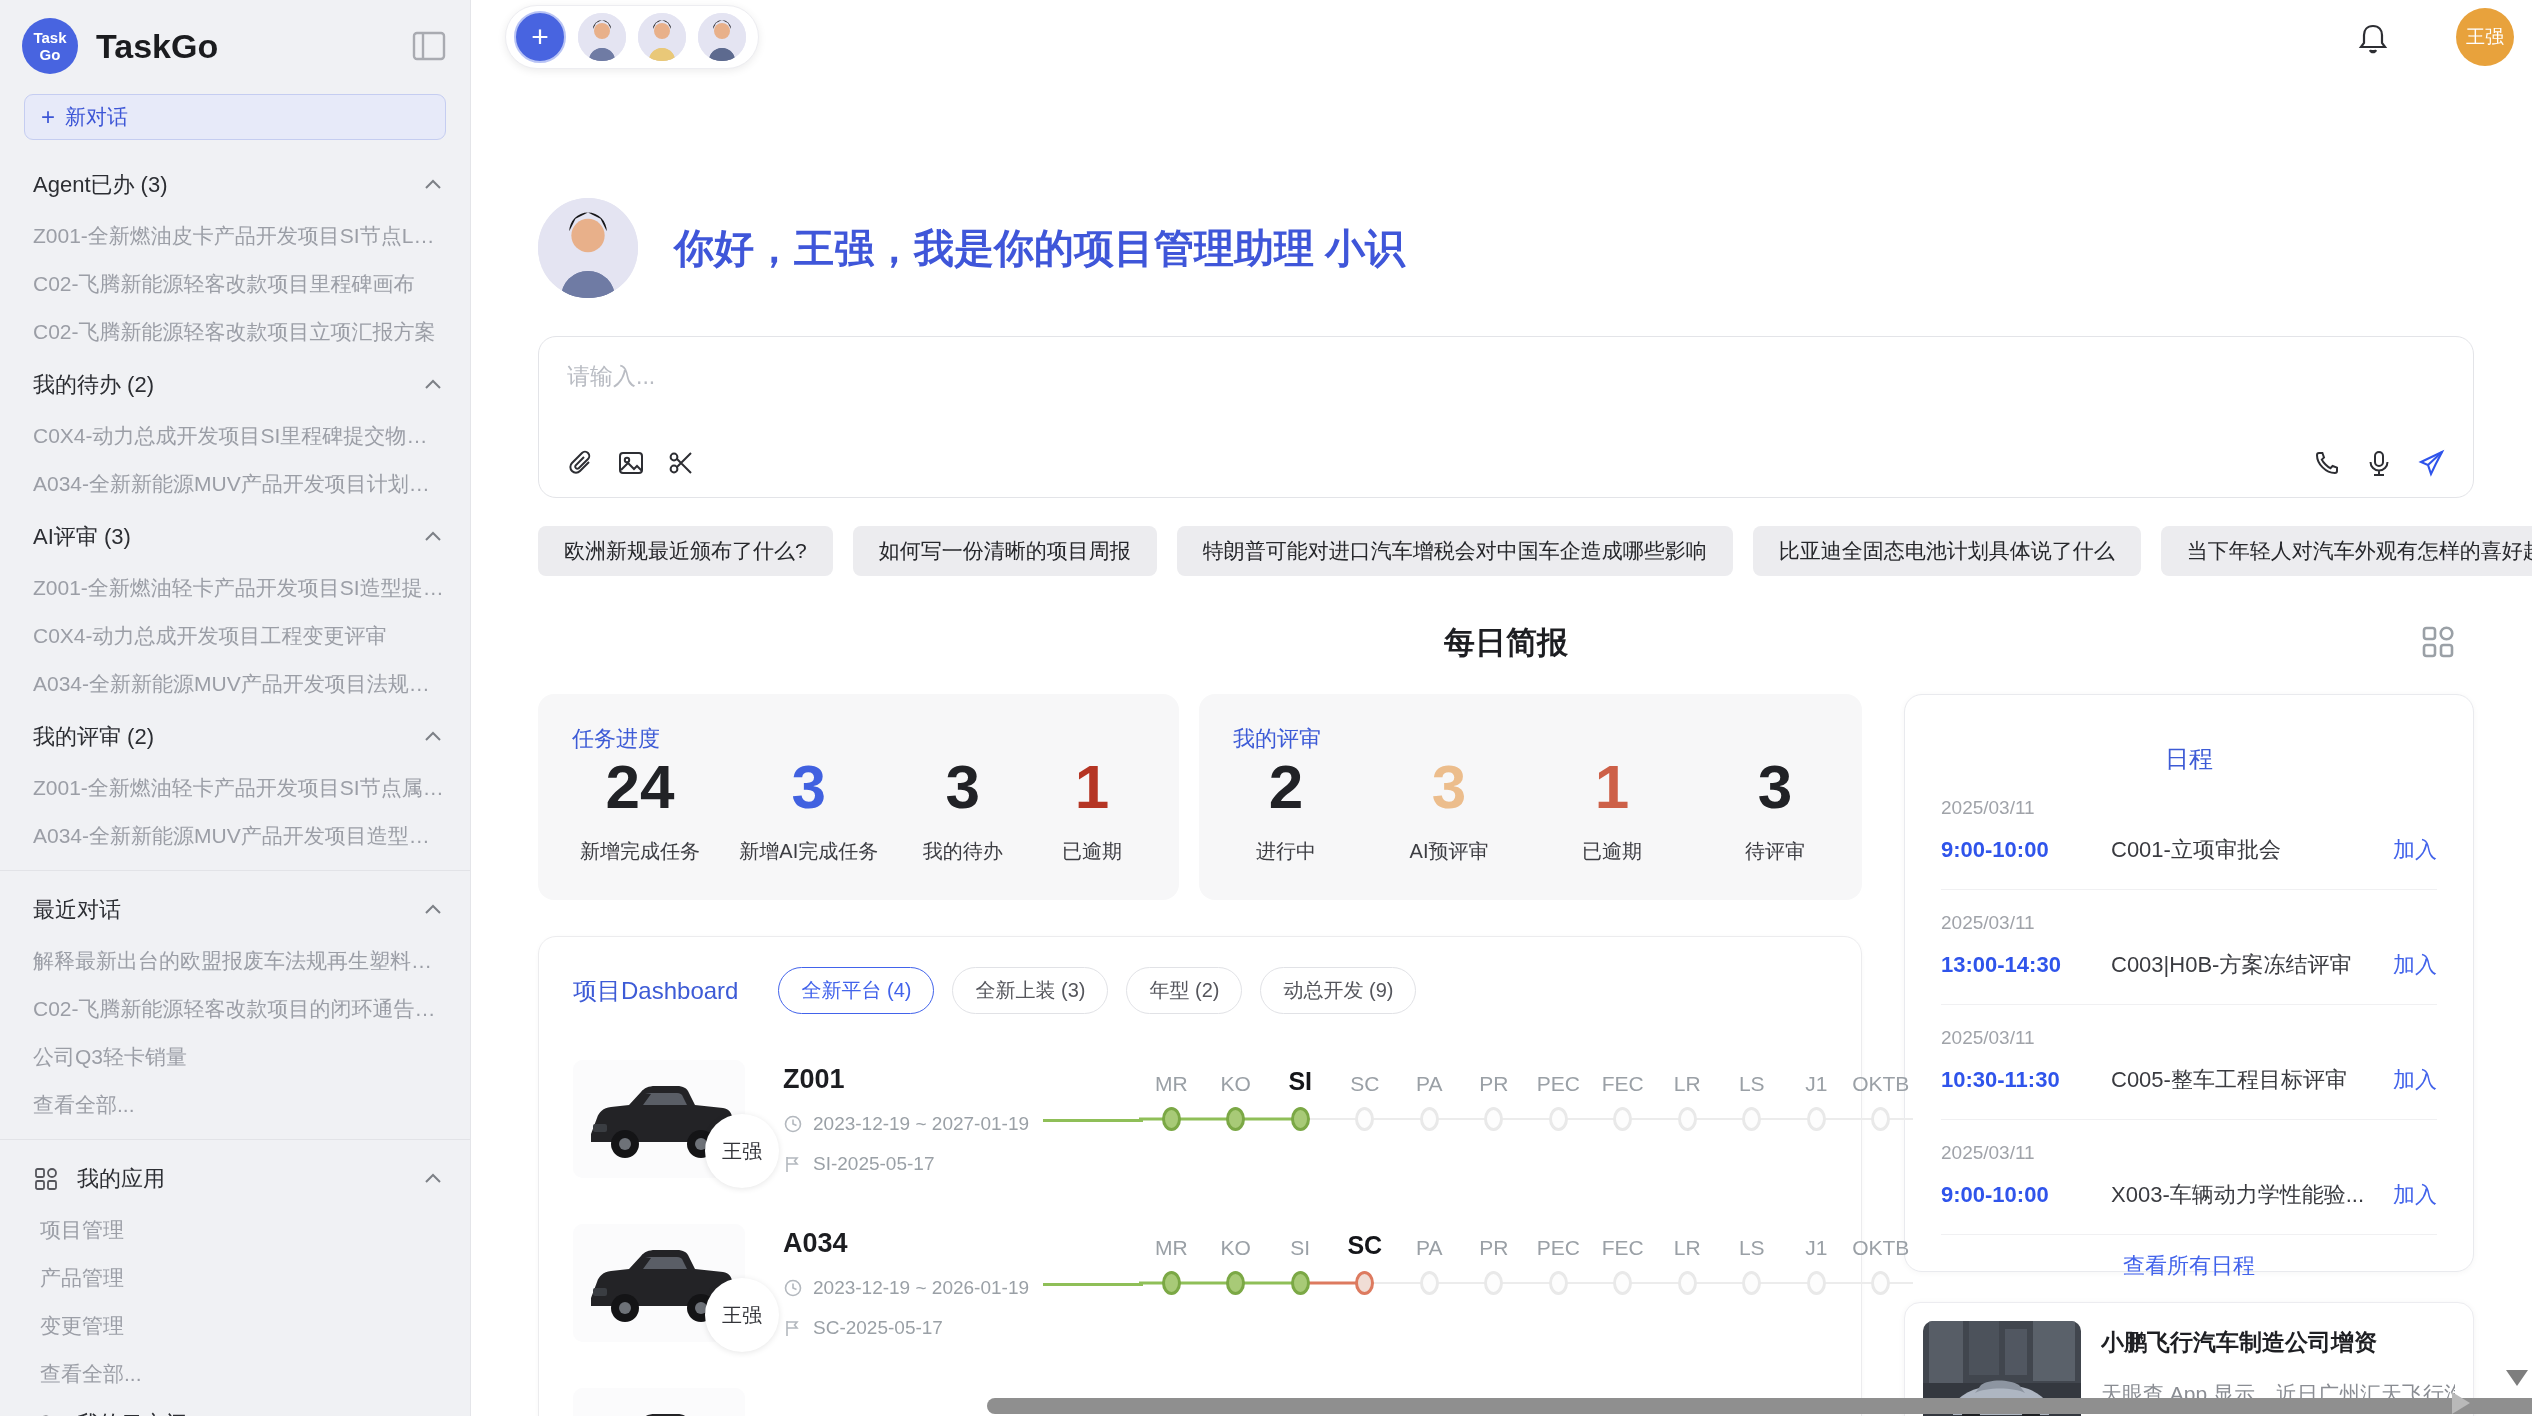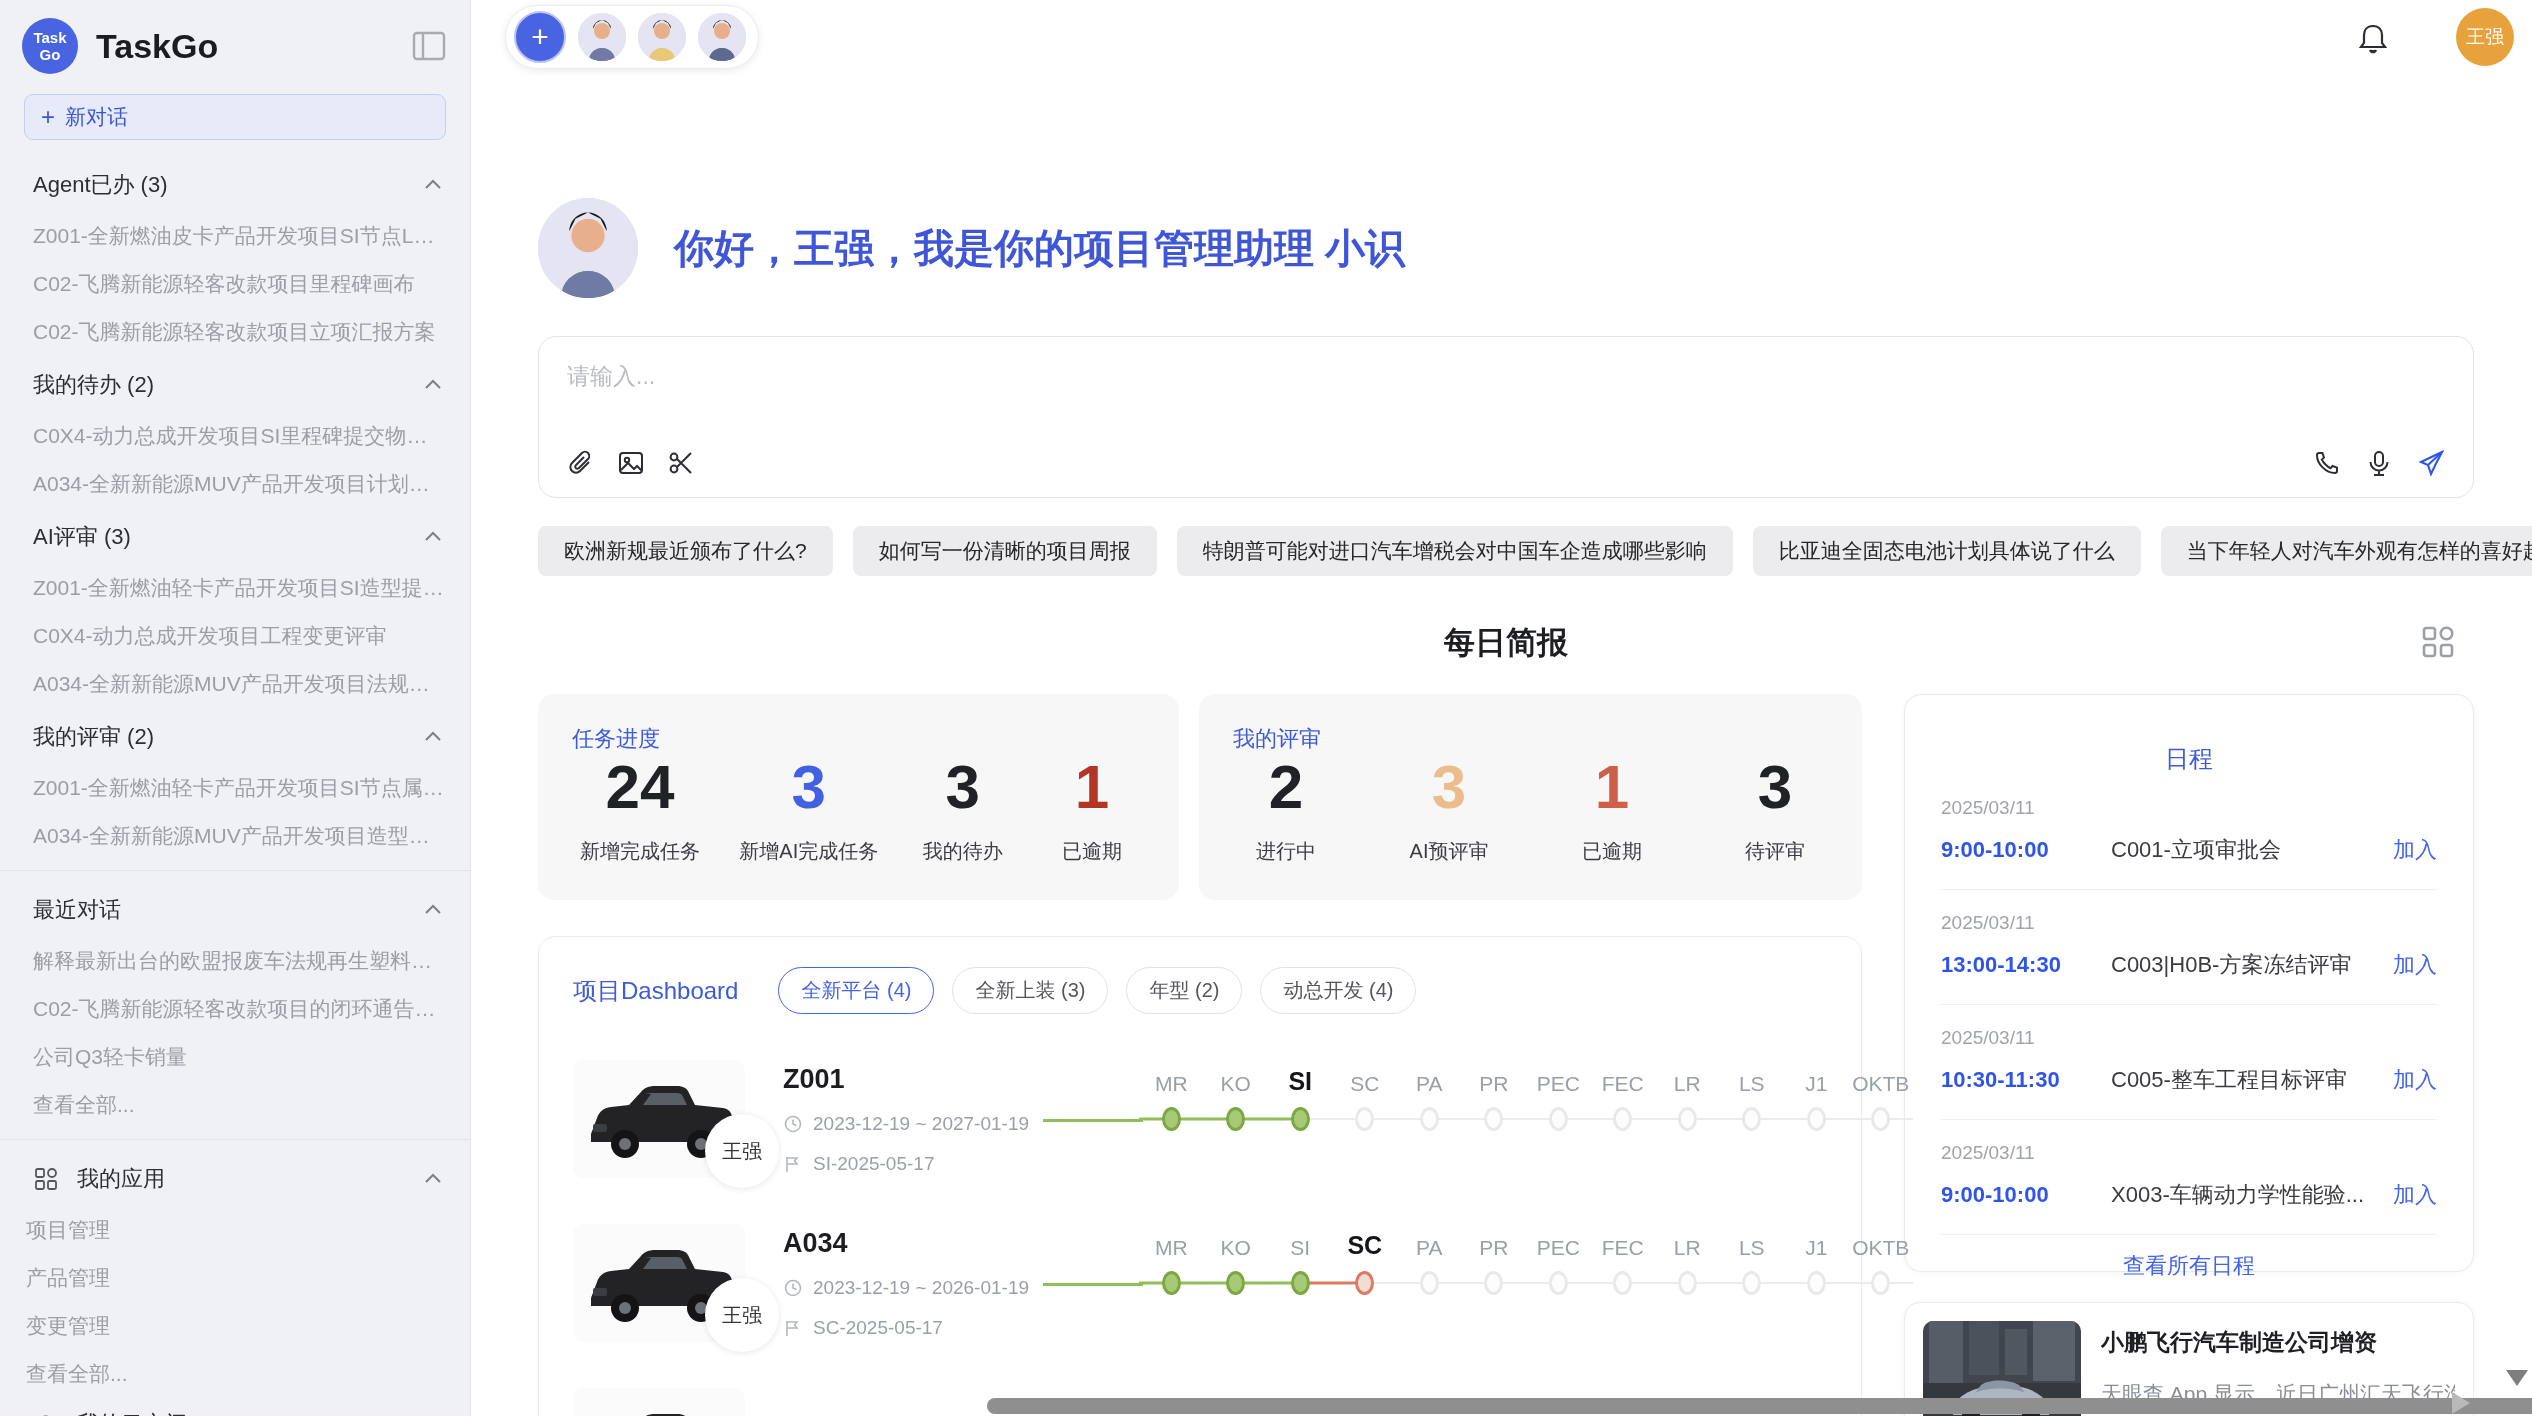--- a/index.html
+++ b/index.html
@@ -11,21 +11,21 @@
   .side-top { display:flex; align-items:center; padding:4px 24px 10px 22px; }
   .logo-circle { width:56px; height:56px; border-radius:50%; background:#4864e0; color:#fff; display:flex; flex-direction:column; align-items:center; justify-content:center; font-size:15px; line-height:17px; font-weight:600; }
   .app-title { font-size:34px; font-weight:700; color:#1b1c1f; margin-left:18px; flex:1; }
   .collapse-ic { width:34px; height:30px; }
   .newchat { margin:10px 24px 16px 24px; height:46px; background:#e7eaf9; border:1px solid #c5cdf1; border-radius:9px; display:flex; align-items:center; justify-content:flex-start; padding-left:16px; color:#3d56d6; font-size:21px; cursor:pointer; }
   .newchat .plus { font-size:24px; margin-right:10px; font-weight:400; }
   .sec-head { display:flex; align-items:center; padding:14px 26px 12px 33px; }
   .sec-title { font-size:22px; color:#2c2e33; flex:1; }
   .chev { width:22px; height:22px; }
   .side-item { font-size:21px; color:#9b9ea6; padding:10px 26px 10px 33px; white-space:nowrap; overflow:hidden; text-overflow:ellipsis; cursor:pointer; }
-  .side-sub { padding-left:26px; }
+  .side-sub { padding-left:40px; }
   .divider { height:1px; background:#e2e3e7; margin:10px 0; }
   .side-row { display:flex; align-items:center; padding:11px 26px 11px 33px; font-size:22px; color:#2c2e33; cursor:pointer; }
   .side-row .ric { width:26px; height:26px; margin-right:18px; flex-shrink:0; }
   .sec-head .hic { width:26px; height:26px; margin-right:18px; }
 
   
   .main { position:relative; flex:1; height:100%; background:#fff; overflow:hidden; }
   .pillbar { position:absolute; left:34px; top:5px; height:64px; background:#fff; border:1px solid #ededf1; border-radius:34px; box-shadow:0 2px 8px rgba(0,0,0,.08); display:flex; align-items:center; padding:0 12px 0 8px; gap:12px; }
   .plusbtn { width:52px; height:52px; border-radius:50%; background:#4864e0; border:2px solid #b9c4f5; color:#fff; display:flex; align-items:center; justify-content:center; font-size:30px; cursor:pointer; }
   .pav { width:48px; height:48px; border-radius:50%; background:#e3e3f2; overflow:hidden; cursor:pointer; }
@@ -366,21 +366,21 @@
             </div>
           </div>
 
         <div class="dash">
           <div class="dash-head">
             <div class="dash-title">项目Dashboard</div>
             <div class="filters" id="filters">
                 <div class="fpill active">全新平台 (4)</div>
                 <div class="fpill">全新上装 (3)</div>
                 <div class="fpill">年型 (2)</div>
-                <div class="fpill">动总开发 (4)</div>
+                <div class="fpill">动总开发 (9)</div>
               </div>
           </div>
           <div id="projects">
               <div class="prow">
                 <div class="pimg-wrap">
                   <div class="pimg">
                     <svg viewBox="0 0 172 118" width="172" height="118">
                       <rect width="172" height="118" fill="#fbfbfc"></rect>
                       <path d="M18 74 L24 58 C26 52 30 48 38 47 L56 45 L68 32 C71 28 76 26 82 26 L104 26 C110 26 114 28 116 33 L122 45 L150 48 C156 49 159 53 159 58 L159 76 C159 80 156 82 152 82 L18 82 Z" fill="#232326"></path>
                       <path d="M72 33 L104 33 C107 33 109 34 110 37 L114 45 L70 45 L78 34 Z" fill="#5a5e66"></path>

